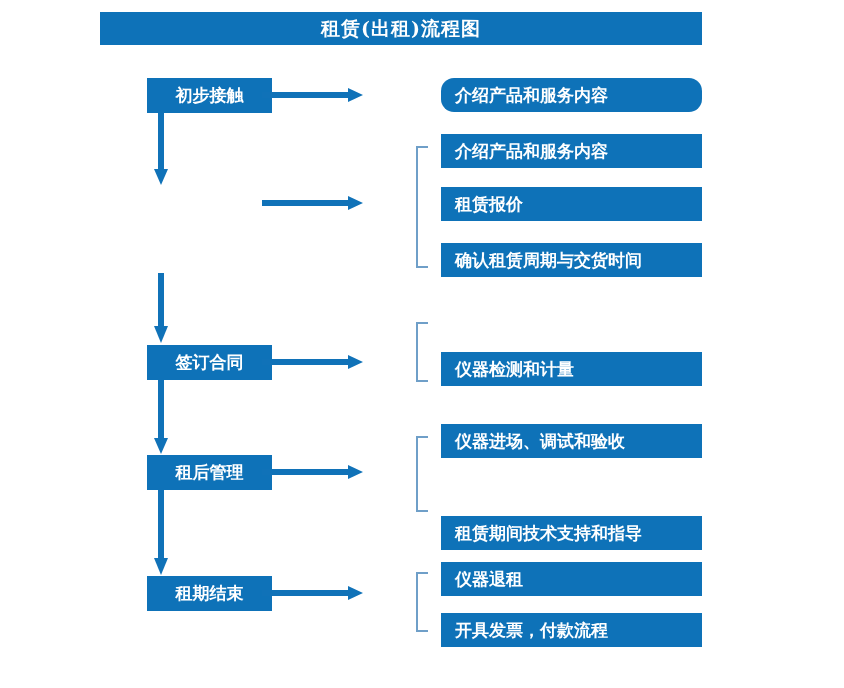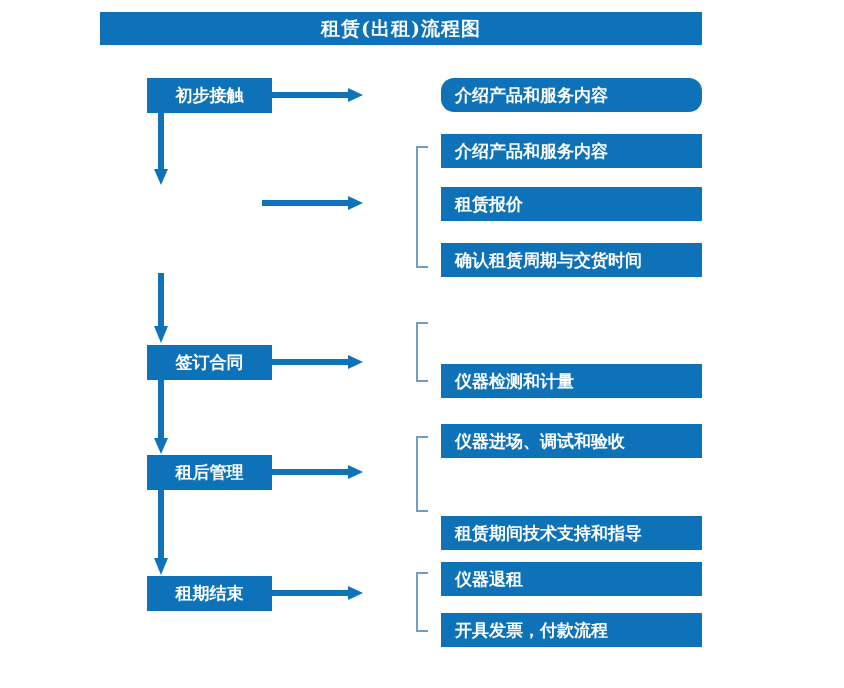--- a/index.html
+++ b/index.html
@@ -217,21 +217,21 @@
   </div>
   <div class="node detail" style="top:134px;">
     <span class="node-label">介绍产品和服务内容</span>
   </div>
   <div class="node detail" style="top:187px;">
     <span class="node-label">租赁报价</span>
   </div>
   <div class="node detail" style="top:243px;">
     <span class="node-label">确认租赁周期与交货时间</span>
   </div>
-  <div class="node detail" style="top:364px;">
+  <div class="node detail" style="top:352px;">
     <span class="node-label">仪器检测和计量</span>
   </div>
   <div class="node detail" style="top:424px;">
     <span class="node-label">仪器进场、调试和验收</span>
   </div>
   <div class="node detail" style="top:516px;">
     <span class="node-label">租赁期间技术支持和指导</span>
   </div>
   <div class="node detail" style="top:562px;">
     <span class="node-label">仪器退租</span>

